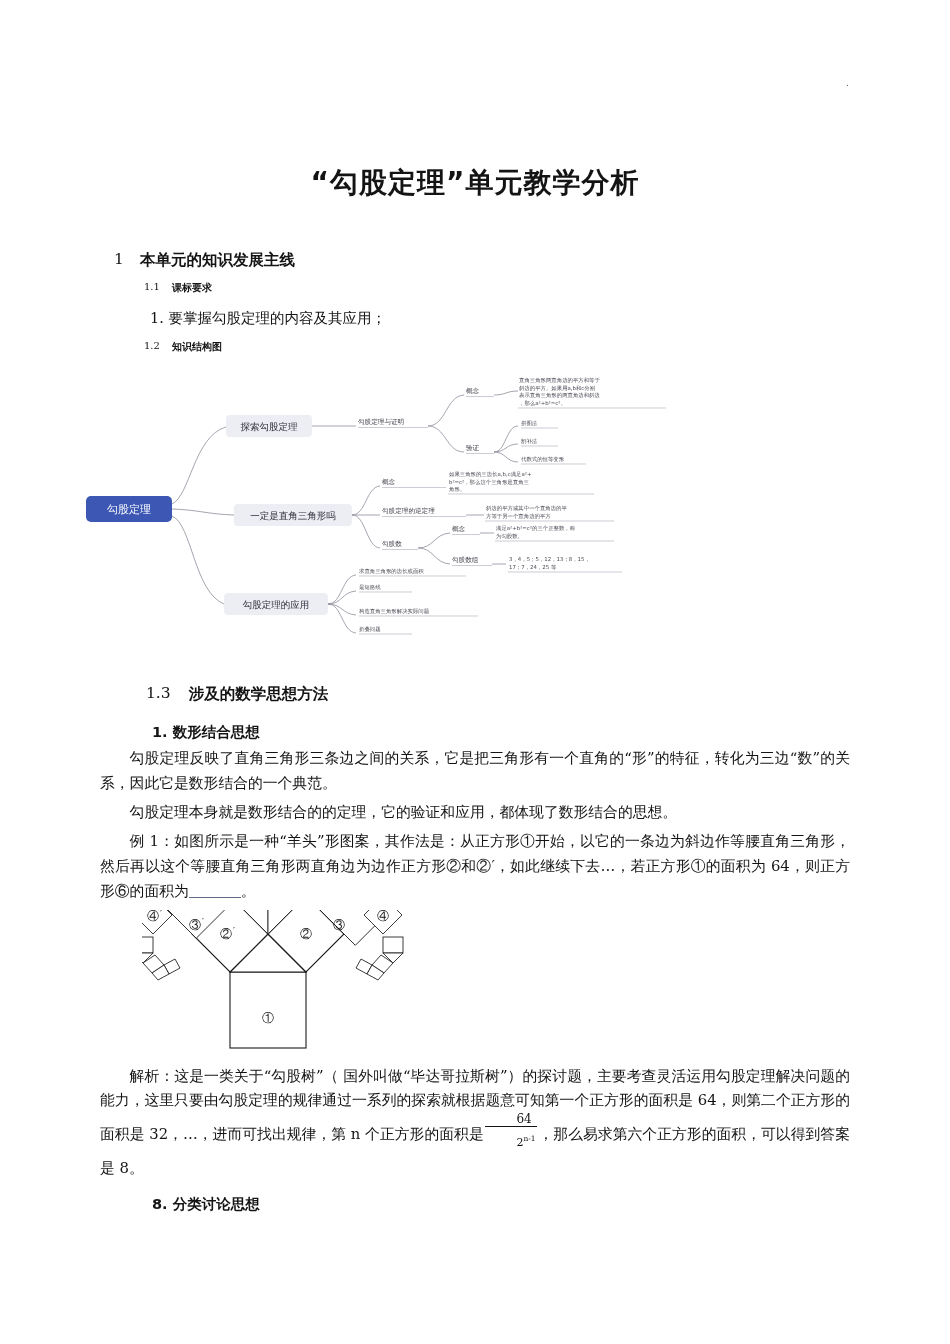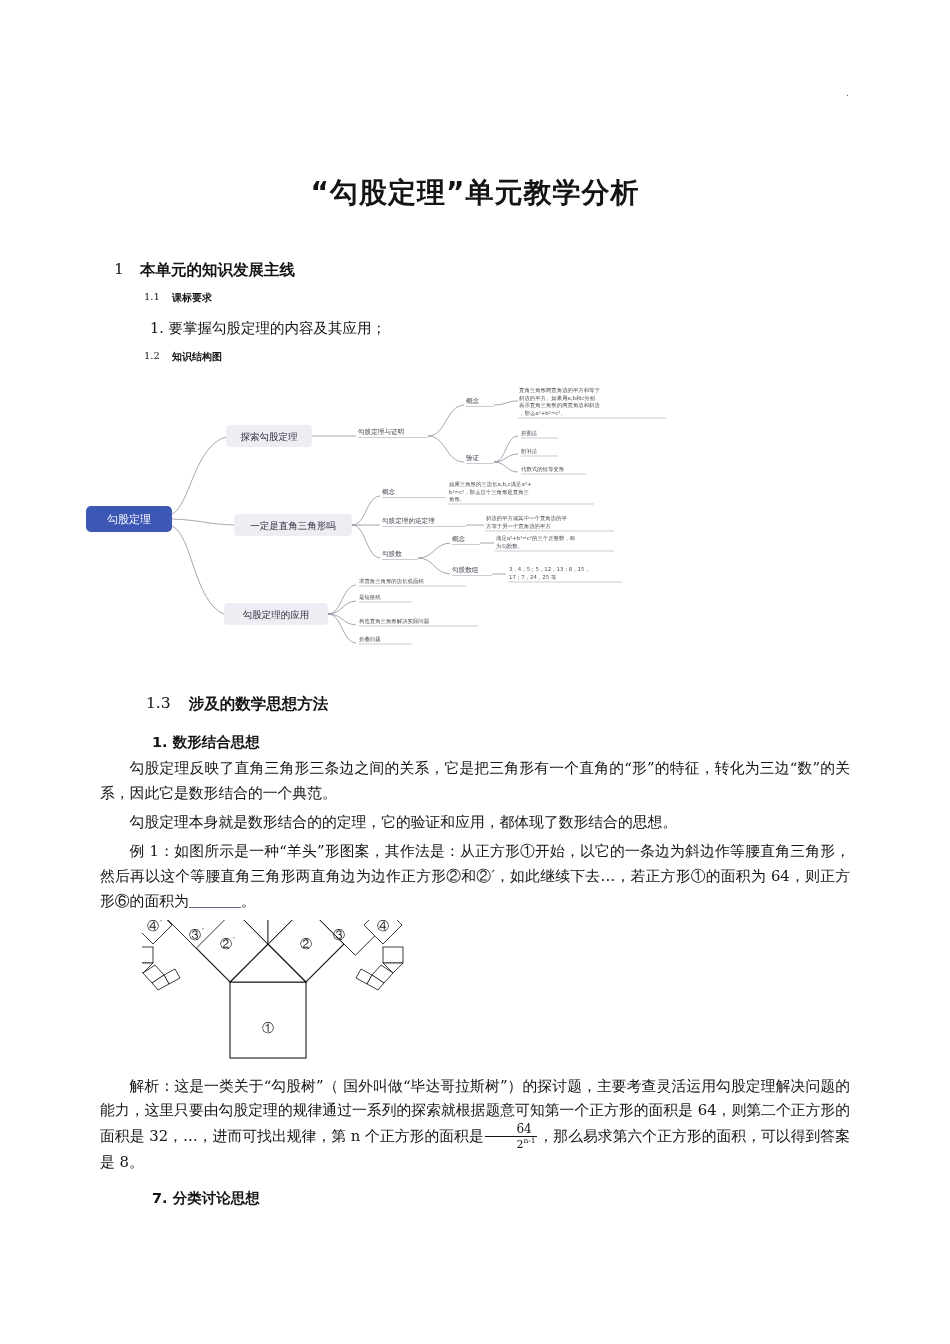--- a/index.html
+++ b/index.html
@@ -29,21 +29,21 @@
     top: 78px;
     right: 98px;
     width: 6px;
     height: 6px;
     font-size: 9px;
     line-height: 6px;
     color: #555;
   }
 
   h1.doc-title {
-    margin: 12px;
+    margin: 2px;
     padding-top: 162px;
     font-size: 28px;
     font-weight: bold;
     text-align: center;
     letter-spacing: 1px;
     font-family: "DejaVu Sans", "Liberation Sans", sans-serif;
   }
 
   .h1-section {
     margin-top: 48px;
@@ -176,21 +176,21 @@
   
   .frac {
     display: inline-block;
     vertical-align: -0.55em;
     text-align: left;
     font-size: 12px;
     line-height: 1.05;
     margin: 0 1px;
   }
   .frac .num { display: block; padding: 0 2px; }
-  .frac .den { display: block; border-top: 1px solid #141414; padding: 0 2px; font-size: 11px; }
+  .frac .den { display: block; border-top: 1px solid #141414; padding: 8px 2px; font-size: 11px; }
   sup.expo { font-size: 0.68em; vertical-align: super; }
 
   .blank-fill {
     display: inline-block;
     width: 52px;
     border-bottom: 1px solid #5d6b86;
     height: 0.95em;
     vertical-align: -0.18em;
   }
 </style>
@@ -402,15 +402,15 @@
       <polygon class="fig-shape-thin" points="241,43 261,43 251,53"></polygon>
       <polygon class="fig-shape-thin" points="251,53 239,45 230,55 242,63"></polygon>
       <polygon class="fig-shape-thin" points="230,55 219,49 214,58 225,64"></polygon>
       <polygon class="fig-shape-thin" points="242,63 230,55 225,64 236,70"></polygon>
 
     </svg>
   </div>
 
   <p class="body-para"><span>解析：这是一类关于“勾股树”（ 国外叫做“毕达哥拉斯树”）的探讨题，主要考查灵活运用勾股定理解决问题的能力，这里只要由勾股定理的规律通过一系列的探索就根据题意可知第一个正方形的面积是 64，则第二个正方形的面积是 32，…，进而可找出规律，第 n 个正方形的面积是</span><span class="frac"><span class="num">64</span><span class="den"><span>2</span><sup class="expo">n-1</sup></span></span><span>，那么易求第六个正方形的面积，可以得到答案是 8。</span></p>
 
-  <div class="h4-section" style="margin-top:14px;">7. 分类讨论思想</div>
+  <div class="h4-section" style="margin-top:14px;">8. 分类讨论思想</div>
 
 </div>
 
 </body></html>

